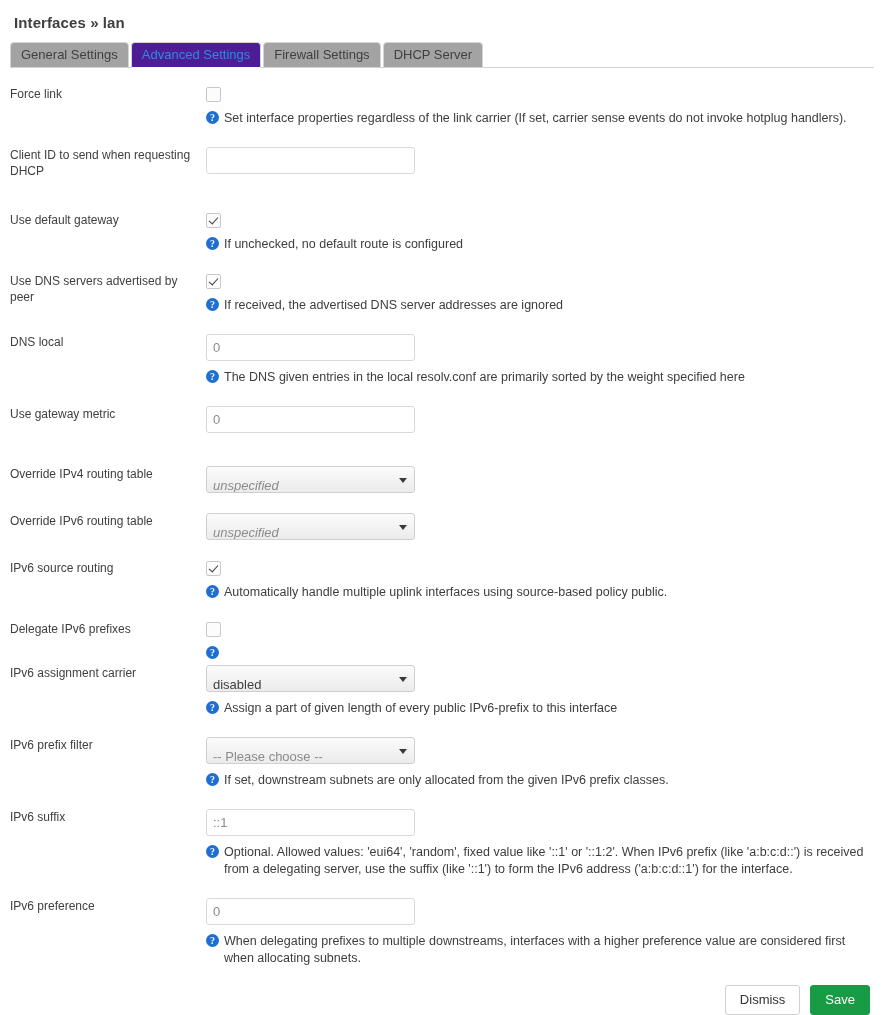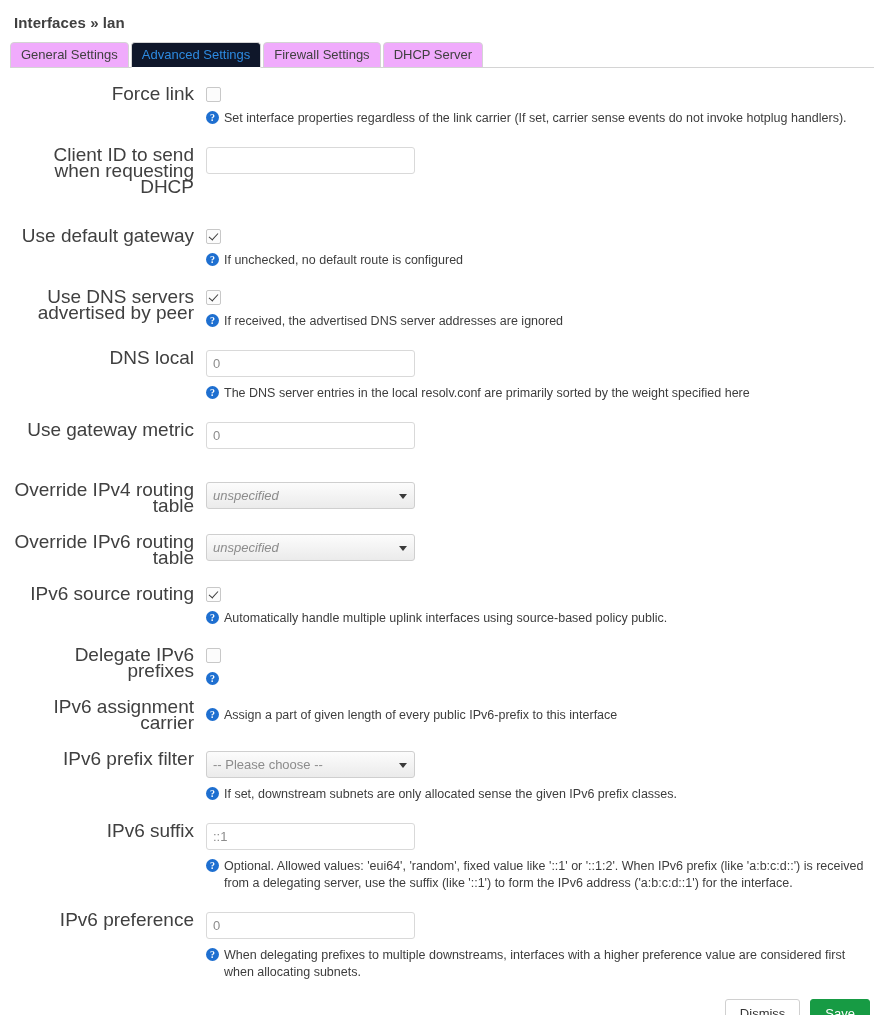--- a/index.html
+++ b/index.html
@@ -43,47 +43,47 @@
     border-bottom: 1px solid #d4d4d4;
     height: 25px;
   }
   .tab {
     display: block;
     padding: 4px 10px 4px 10px;
     margin: 0 2px -1px 0;
     font-size: 13px;
     line-height: 16px;
     color: #404040;
-    background: #f0abfc;
+    background: #a3a3a3;
     border: 1px solid #d4d4d4;
     border-radius: 4px 4px 0 0;
     cursor: pointer;
     white-space: nowrap;
   }
   .tab.active {
-    background: #0f172a;
+    background: #4c1d95;
     color: #2d8ae0;
     border-bottom-color: #ffffff;
   }
 
   
   .form {
     padding-top: 18px;
   }
   .row {
     display: flex;
     align-items: flex-start;
     margin-bottom: 0;
   }
   .row-label {
     width: 196px;
     min-width: 196px;
-    text-align: right;
+    text-align: left;
     padding-right: 12px;
-    font-size: 19px;
+    font-size: 12px;
     line-height: 16px;
     color: #404040;
   }
   .row-field {
     flex: 1 1 auto;
     min-width: 0;
   }
 
   
   input.text {
@@ -104,21 +104,21 @@
   
   .select {
     position: relative;
     width: 209px;
     height: 27px;
     border: 1px solid #cfcfcf;
     border-radius: 3px;
     background: linear-gradient(to bottom, #fcfcfc 0%, #ebebeb 100%);
     font-size: 13px;
     line-height: 25px;
-    padding: 0 22px 0 6px;
+    padding: 6px 22px 0 6px;
     cursor: pointer;
     overflow: hidden;
     white-space: nowrap;
   }
   .select .sel-text { color: #404040; }
   .select.placeholder .sel-text { color: #8c8c8c; }
   .select.italic .sel-text { font-style: italic; }
   .select .arrow {
     position: absolute;
     right: 7px;
@@ -266,21 +266,21 @@
         </div>
       </div>
     </div>
     <div class="gap-md"></div>
 
     <div class="row">
       <div class="row-label">DNS local</div>
       <div class="row-field">
         <input class="text" type="text" placeholder="0" style="">
         <div class="desc">
-          <span class="qmark">?</span><span>The DNS server entries in the local resolv.conf are primarily sorted by the weight specified here</span>
+          <span class="qmark">?</span><span>The DNS given entries in the local resolv.conf are primarily sorted by the weight specified here</span>
         </div>
       </div>
     </div>
     <div class="gap-md"></div>
 
     <div class="row">
       <div class="row-label">Use gateway metric</div>
       <div class="row-field">
         <input class="text" type="text" placeholder="0" style="">
       </div>
@@ -328,36 +328,40 @@
         <div class="desc">
           <span class="qmark">?</span>
         </div>
       </div>
     </div>
     <div class="gap-md"></div>
 
     <div class="row">
       <div class="row-label">IPv6 assignment carrier</div>
       <div class="row-field">
+        <div class="select">
+          <span class="sel-text">disabled</span>
+          <span class="arrow"></span>
+        </div>
         <div class="desc">
           <span class="qmark">?</span><span>Assign a part of given length of every public IPv6-prefix to this interface</span>
         </div>
       </div>
     </div>
     <div class="gap-md"></div>
 
     <div class="row">
       <div class="row-label">IPv6 prefix filter</div>
       <div class="row-field">
         <div class="select placeholder">
           <span class="sel-text">-- Please choose --</span>
           <span class="arrow"></span>
         </div>
         <div class="desc">
-          <span class="qmark">?</span><span>If set, downstream subnets are only allocated sense the given IPv6 prefix classes.</span>
+          <span class="qmark">?</span><span>If set, downstream subnets are only allocated from the given IPv6 prefix classes.</span>
         </div>
       </div>
     </div>
     <div class="gap-md"></div>
 
     <div class="row">
       <div class="row-label">IPv6 suffix</div>
       <div class="row-field">
         <input class="text" type="text" placeholder="::1" style="">
         <div class="desc">

